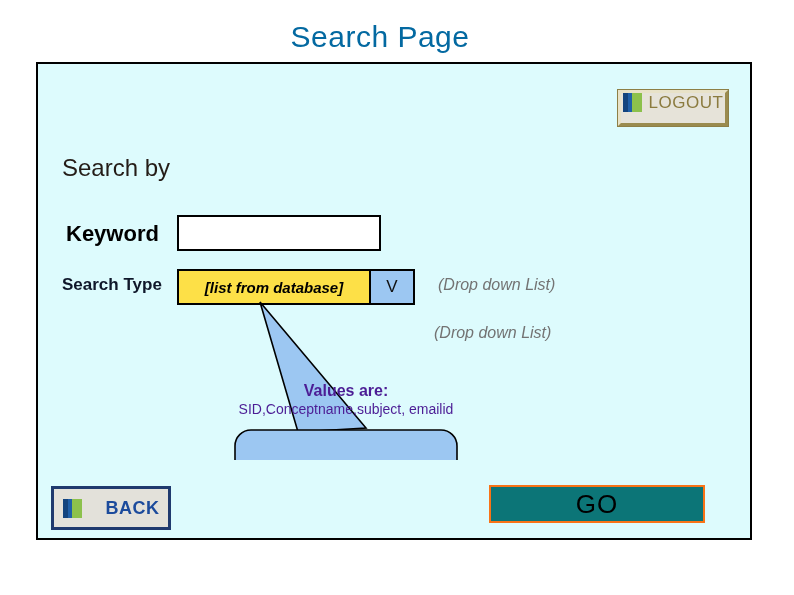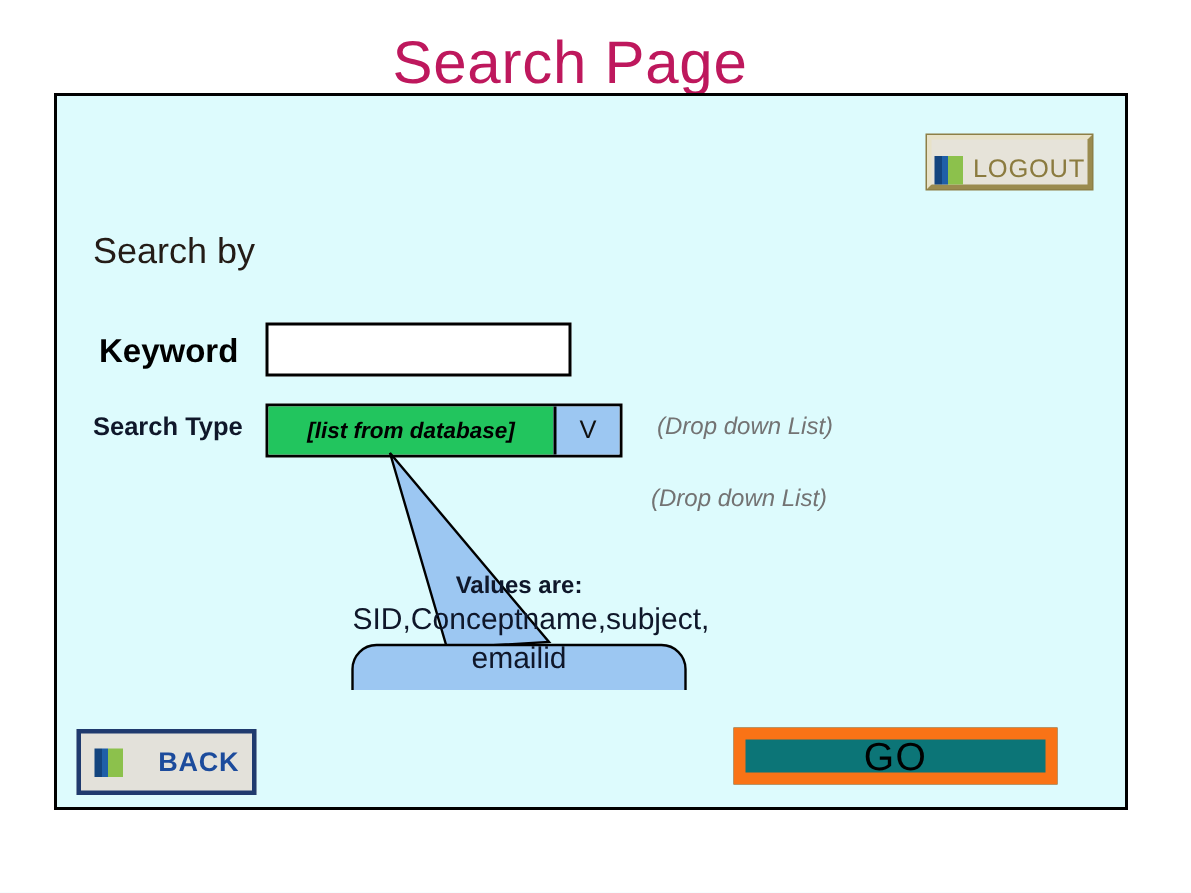--- a/index.html
+++ b/index.html
@@ -15,22 +15,22 @@
     font-family: "Liberation Sans", sans-serif;
   }
 
   
   #page-title {
     position: absolute;
     left: 0;
     top: 20px;
     width: 760px;
     text-align: center;
-    font-size: 40px;
-    color: #be185d;
+    font-size: 30px;
+    color: #0369a1;
     letter-spacing: 0.5px;
     font-weight: normal;
   }
 
   
   #search-panel {
     position: absolute;
     left: 36px;
     top: 62px;
     width: 716px;
@@ -48,21 +48,21 @@
     width: 110px;
     height: 36px;
     background: #e6e3d9;
     border-top: 3px solid #e8e2c8;
     border-left: 3px solid #e8e2c8;
     border-right: 3px solid #9a8b4f;
     border-bottom: 3px solid #9a8b4f;
     outline: 1px solid #8d7f46;
     box-sizing: border-box;
     display: flex;
-    align-items: flex-end;
+    align-items: flex-start;
     justify-content: center;
     gap: 7px;
     cursor: pointer;
   }
   #logout-button .btn-label {
     font-size: 17px;
     color: #8b7b3f;
     font-weight: normal;
     letter-spacing: 0.5px;
   }
@@ -146,21 +146,21 @@
   }
   #dropdown-value {
     flex: 1 1 auto;
     display: flex;
     align-items: center;
     justify-content: center;
     font-size: 15px;
     font-weight: bold;
     font-style: italic;
     color: #000000;
-    background: #22c55e;
+    background: #fde047;
   }
   #dropdown-arrow-button {
     flex: 0 0 44px;
     background: #9cc7f2;
     border-left: 2px solid #000000;
     display: flex;
     align-items: center;
     justify-content: center;
     font-size: 17px;
     color: #111111;
@@ -187,30 +187,30 @@
     height: 160px;
     pointer-events: none;
   }
   #values-callout svg { display: block; }
   #callout-text {
     position: absolute;
     left: 197px;
     top: 317px;
     width: 222px;
     text-align: center;
-    color: #0f172a;
+    color: #4c1d95;
     line-height: 1.28;
   }
   #callout-heading {
     font-size: 16px;
     font-weight: bold;
     display: block;
   }
   #callout-body {
-    font-size: 20px;
+    font-size: 14px;
     display: block;
   }
 
   
   #back-button {
     position: absolute;
     left: 13px;
     top: 422px;
     width: 120px;
     height: 44px;
@@ -231,21 +231,21 @@
   }
 
   
   #go-button {
     position: absolute;
     left: 451px;
     top: 421px;
     width: 216px;
     height: 38px;
     background: #0c7577;
-    border: 8px solid #f97316;
+    border: 2px solid #f97316;
     box-sizing: border-box;
     display: flex;
     align-items: center;
     justify-content: center;
     cursor: pointer;
   }
   #go-button .btn-label {
     font-size: 26px;
     color: #000000;
     font-weight: normal;

